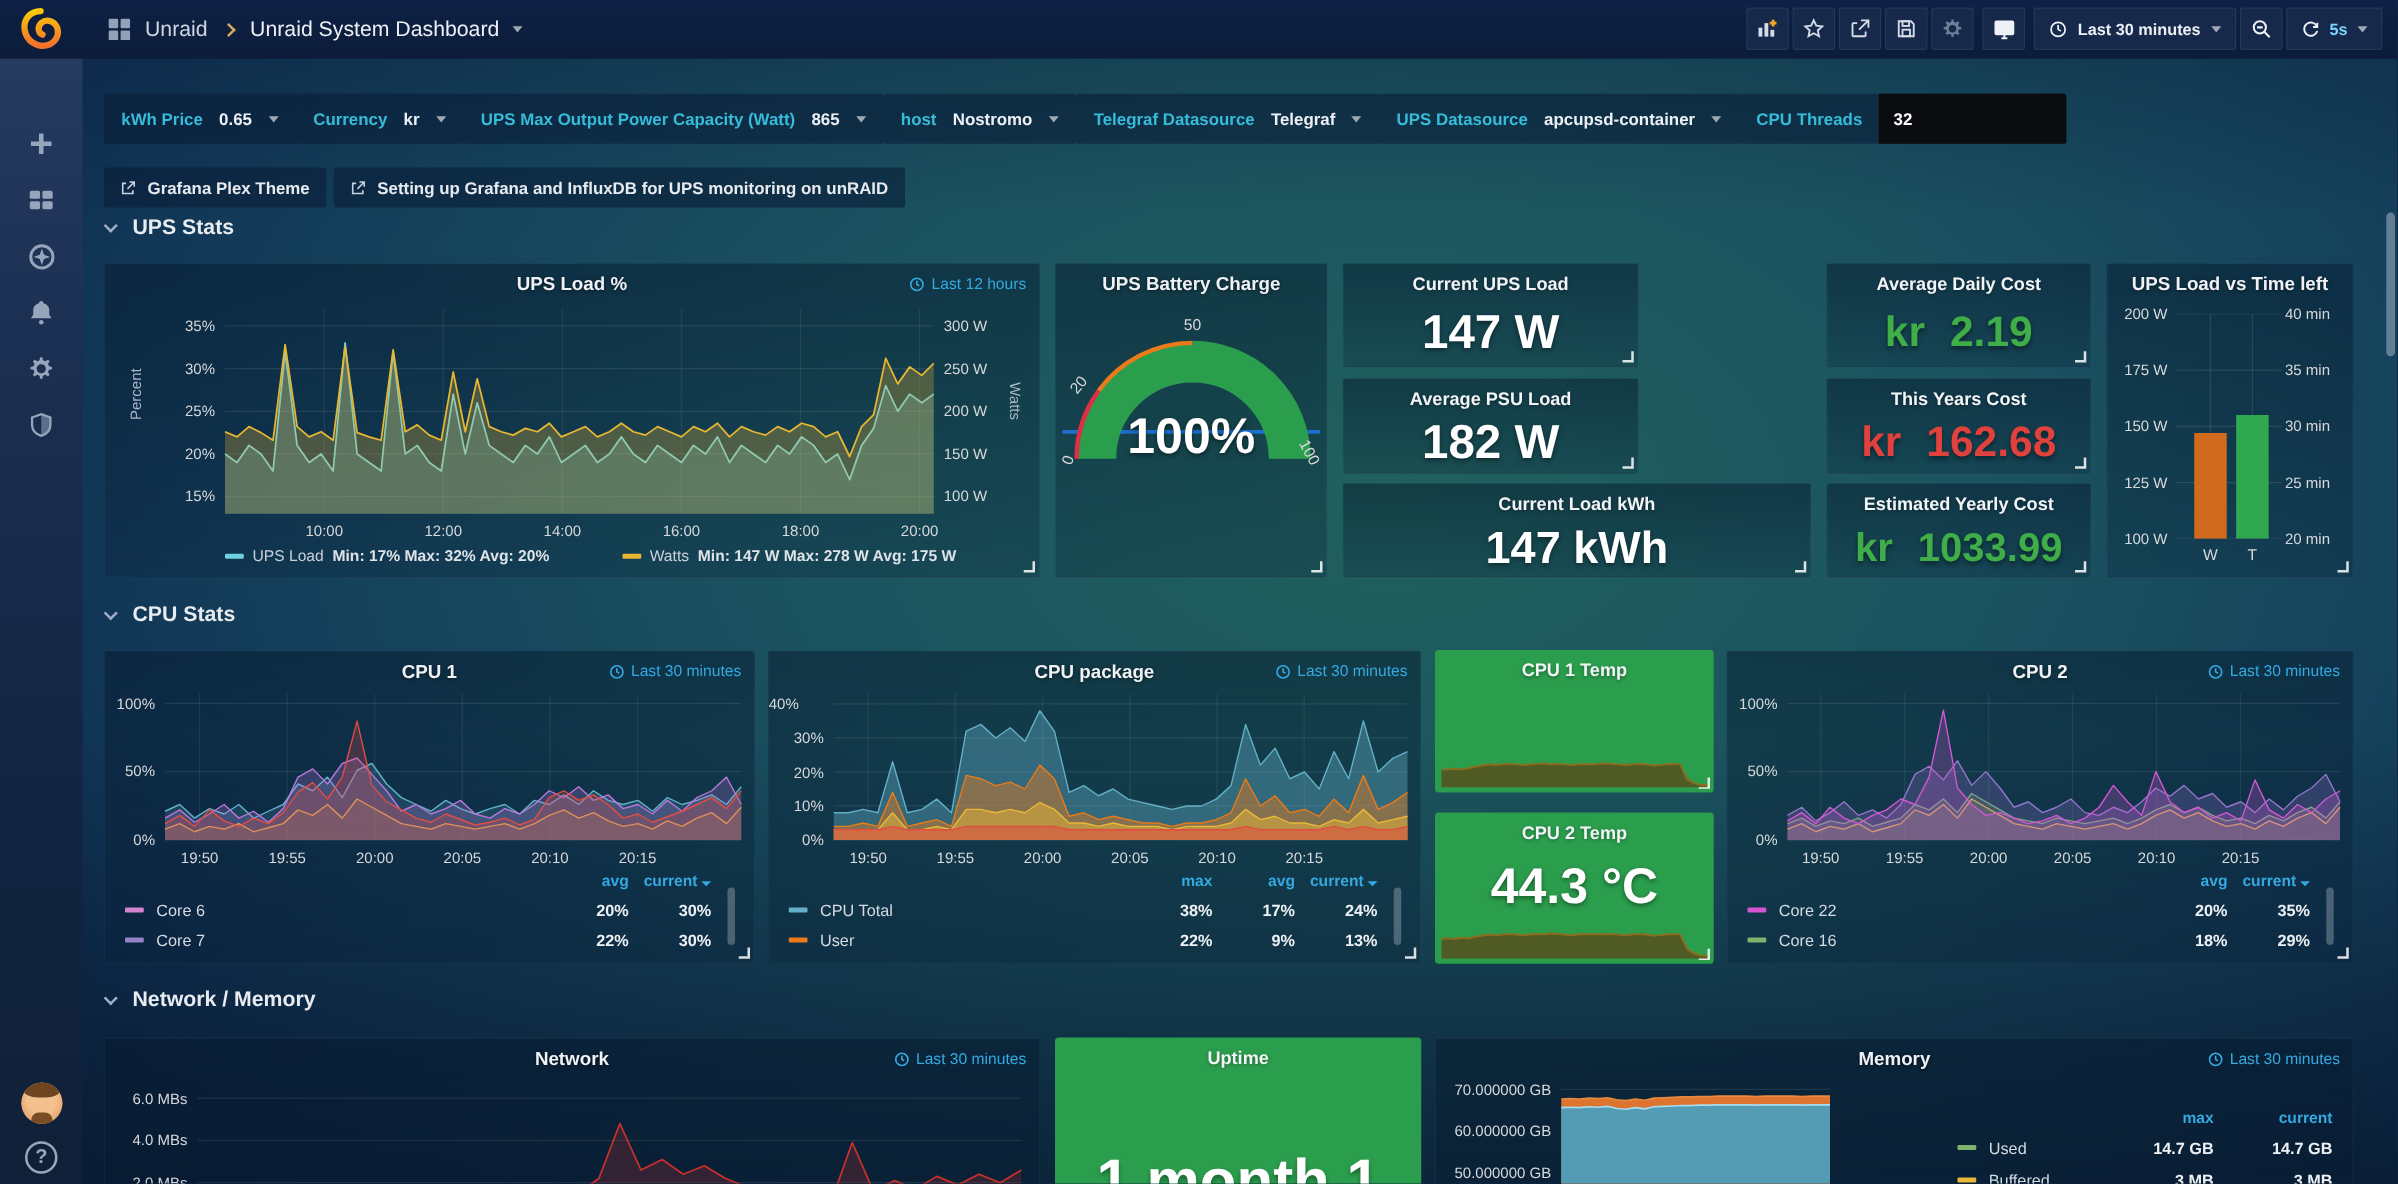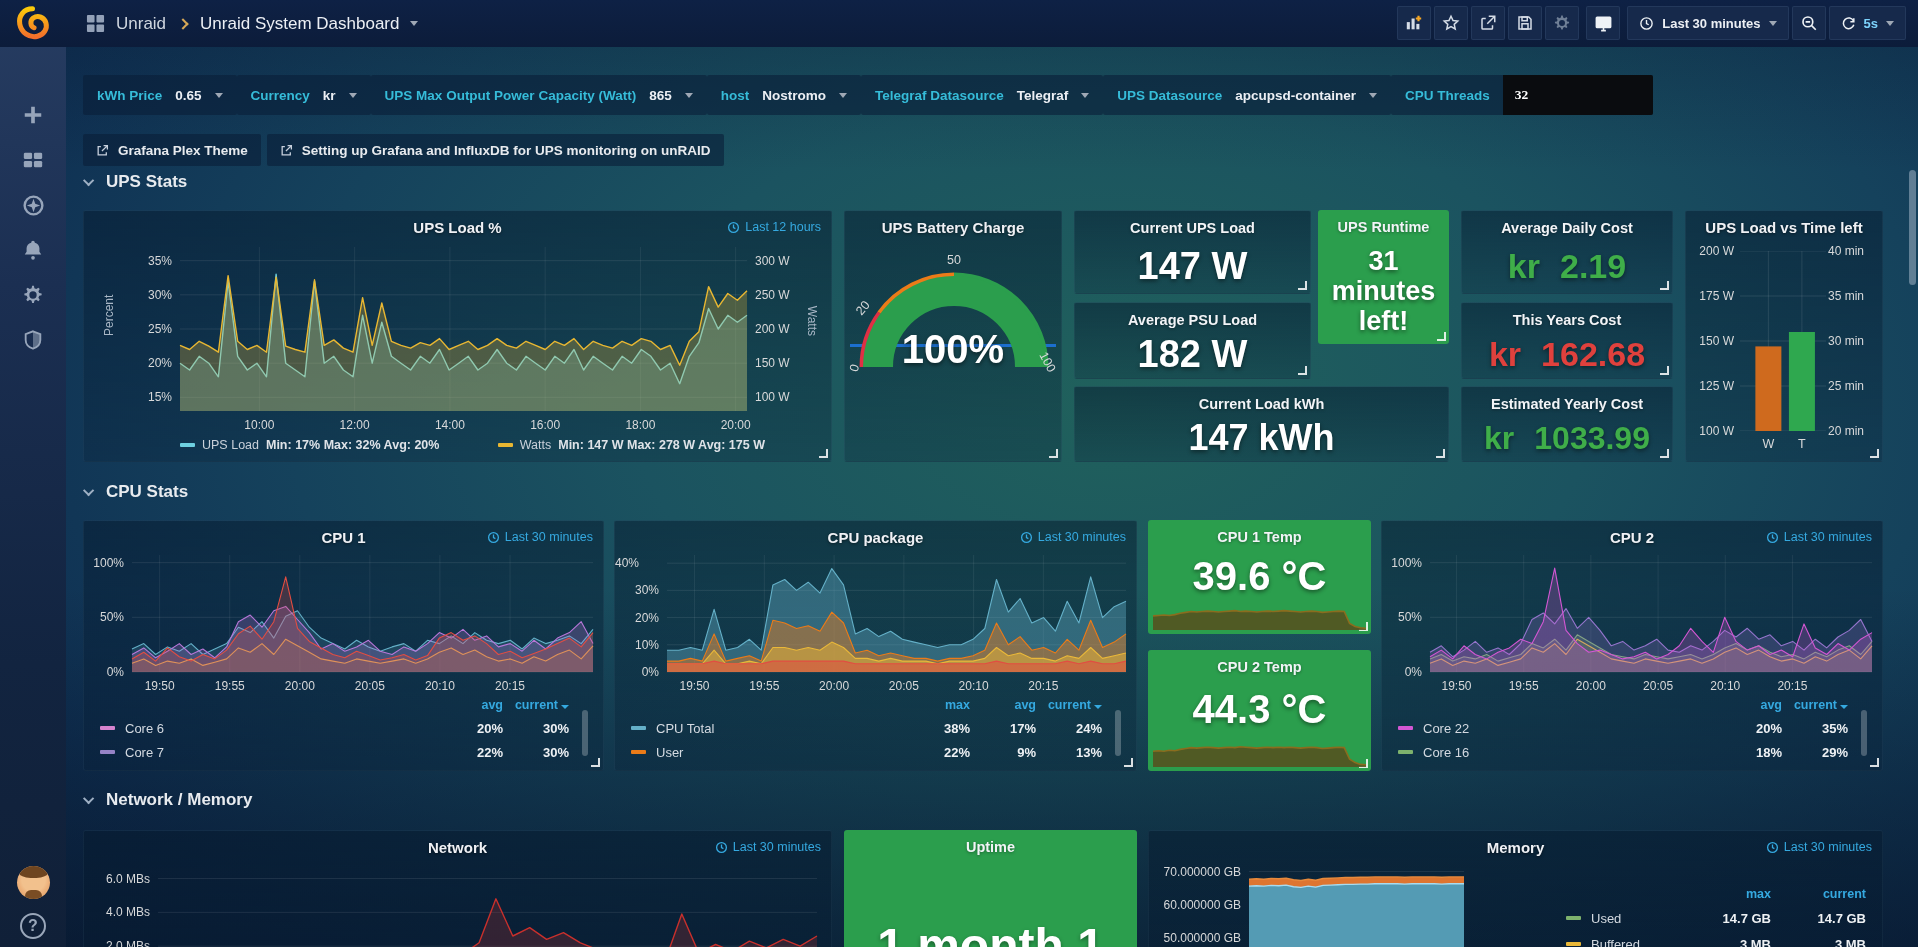--- a/index.html
+++ b/index.html
@@ -32,21 +32,21 @@
   .avatar::before{content:"";position:absolute;left:2px;top:-2px;width:29px;height:14px;border-radius:50% 50% 40% 40%;background:#6e4520;}
   .avatar::after{content:"";position:absolute;left:8px;bottom:-1px;width:17px;height:10px;border-radius:6px 6px 4px 4px;background:#7a4d24;}
   .help{width:26px;height:26px;border-radius:50%;border:2px solid #9aa7ba;color:#9aa7ba;display:flex;align-items:center;justify-content:center;font-weight:bold;font-size:16px;}
   .help::after{content:"?";}
   
   .vars{position:absolute;left:83px;top:75px;display:flex;gap:0;z-index:5;}
   .var-box{display:inline-flex;align-items:center;gap:13px;height:40px;padding:0 14px;background:rgba(9,31,56,.62);border-radius:2px;}
   .var-label{color:#36bcd9;font-weight:bold;font-size:13.5px;white-space:nowrap;}
   .var-value{color:#eceff4;font-weight:bold;font-size:13.5px;white-space:nowrap;}
   .var-box.inputed{padding-right:0;}
-  .var-input{width:150px;height:40px;background:#0a0c0f;border:none;outline:none;color:#fff;font-family:Liberation Serif, serif;font-weight:bold;font-size:13.5px;padding:0 12px;border-radius:0 2px 2px 0;}
+  .var-input{width:150px;height:40px;background:#0a0c0f;border:none;outline:none;color:#fff;font-family:Liberation Sans, sans-serif;font-weight:bold;font-size:13.5px;padding:0 12px;border-radius:0 2px 2px 0;}
   .links{position:absolute;left:83px;top:122px;display:flex;gap:6px;z-index:5;margin-top:12px;}
   .link-box{display:inline-flex;align-items:center;gap:9px;height:32px;padding:0 13px;background:rgba(9,31,56,.62);border-radius:2px;color:#e7eaee;font-weight:bold;font-size:13.5px;white-space:nowrap;}
   
   .section-hdr{position:absolute;display:flex;align-items:center;gap:12px;color:#e8ebef;font-weight:bold;font-size:17px;z-index:4;}
   .chev{width:8px;height:8px;border-left:2px solid #9fb0c4;border-bottom:2px solid #9fb0c4;transform:rotate(-45deg) translateY(-2px);}
   
   .panel{position:absolute;background:linear-gradient(180deg,rgba(6,26,46,.50),rgba(8,30,52,.26));border:1px solid rgba(140,180,210,.07);border-radius:3px;}
   .panel::after{content:"";position:absolute;right:3px;bottom:3px;width:7px;height:7px;border-right:2px solid rgba(255,255,255,.85);border-bottom:2px solid rgba(255,255,255,.85);}
   .panel-title{position:absolute;top:8px;left:60px;right:60px;text-align:center;font-weight:bold;font-size:15px;color:#eff1f5;text-shadow:0 1px 3px rgba(0,0,0,.5);white-space:nowrap;z-index:3;}
   .time-badge{position:absolute;top:9px;right:10px;display:flex;align-items:center;gap:5px;color:#35a9e0;font-size:12.5px;z-index:3;white-space:nowrap;}
@@ -357,24 +357,20 @@
       <span class="gauge-lbl" style="left:98px;top:-4px;">50</span>
       <span class="gauge-lbl" style="left:188px;top:98px;transform:rotate(62deg);">100</span>
     </div>
     <div class="gauge-value">100%</div>
   </div>
 
   <div class="panel" style="left:1074px;top:210px;width:237px;height:84px;">
     <div class="stat-title">Current UPS Load</div>
     <div class="stat-value">147 W</div>
   </div>
-  <div class="panel green-panel" style="left:1318px;top:210px;width:131px;height:134px;">
-    <div class="stat-title">UPS Runtime</div>
-    <div class="stat-value runtime-value">31 minutes left!</div>
-  </div>
   <div class="panel" style="left:1074px;top:302px;width:237px;height:77px;">
     <div class="stat-title">Average PSU Load</div>
     <div class="stat-value">182 W</div>
   </div>
   <div class="panel" style="left:1074px;top:386px;width:375px;height:76px;">
     <div class="stat-title">Current Load kWh</div>
     <div class="stat-value" style="font-size:36px;">147 kWh</div>
   </div>
 
   <div class="panel" style="left:1461px;top:210px;width:212px;height:84px;">
@@ -546,21 +542,20 @@
           <span style="flex: 1 1 0%;"></span>
           <span class="leg-val">22%</span>
           <span class="leg-val">9%</span>
           <span class="leg-val">13%</span>
         </div>
       </div>
       <div class="sb" style="right: 15px; bottom: 14px; width: 6px; height: 46px;"></div>
     </div>
   <div class="panel green-panel" style="left:1148px;top:520px;width:223px;height:114px;">
     <div class="stat-title">CPU 1 Temp</div>
-    <div class="stat-value" style="font-size:40px;top:24px;bottom:26px;">39.6 °C</div>
     <div class="spark-holder">
         <svg width="213" height="44" style="display: block;">
           <path d="M0.0,29.9 L5.5,29.5 L10.9,29.0 L16.4,29.5 L21.8,28.6 L27.3,27.3 L32.8,26.4 L38.2,25.5 L43.7,26.0 L49.2,25.5 L54.6,25.1 L60.1,25.5 L65.5,26.0 L71.0,25.5 L76.5,25.1 L81.9,24.6 L87.4,25.5 L92.8,25.1 L98.3,25.5 L103.8,26.0 L109.2,25.5 L114.7,25.1 L120.2,25.5 L125.6,25.1 L131.1,24.6 L136.5,25.1 L142.0,25.5 L147.5,26.0 L152.9,25.5 L158.4,25.1 L163.8,25.5 L169.3,26.4 L174.8,26.0 L180.2,25.5 L185.7,25.1 L191.2,25.5 L196.6,37.4 L202.1,40.5 L207.5,41.8 L213.0,42.2 L213,44 L0,44 Z" fill="#55511f" fill-opacity="0.88"></path>
           <path d="M0.0,29.9 L5.5,29.5 L10.9,29.0 L16.4,29.5 L21.8,28.6 L27.3,27.3 L32.8,26.4 L38.2,25.5 L43.7,26.0 L49.2,25.5 L54.6,25.1 L60.1,25.5 L65.5,26.0 L71.0,25.5 L76.5,25.1 L81.9,24.6 L87.4,25.5 L92.8,25.1 L98.3,25.5 L103.8,26.0 L109.2,25.5 L114.7,25.1 L120.2,25.5 L125.6,25.1 L131.1,24.6 L136.5,25.1 L142.0,25.5 L147.5,26.0 L152.9,25.5 L158.4,25.1 L163.8,25.5 L169.3,26.4 L174.8,26.0 L180.2,25.5 L185.7,25.1 L191.2,25.5 L196.6,37.4 L202.1,40.5 L207.5,41.8 L213.0,42.2 " fill="none" stroke="#8a6d1e" stroke-width="1.6"></path>
         </svg>
       </div>
   </div>
   <div class="panel green-panel" style="left:1148px;top:650px;width:223px;height:121px;">
     <div class="stat-title">CPU 2 Temp</div>
     <div class="stat-value" style="font-size:40px;top:24px;bottom:26px;">44.3 °C</div>

